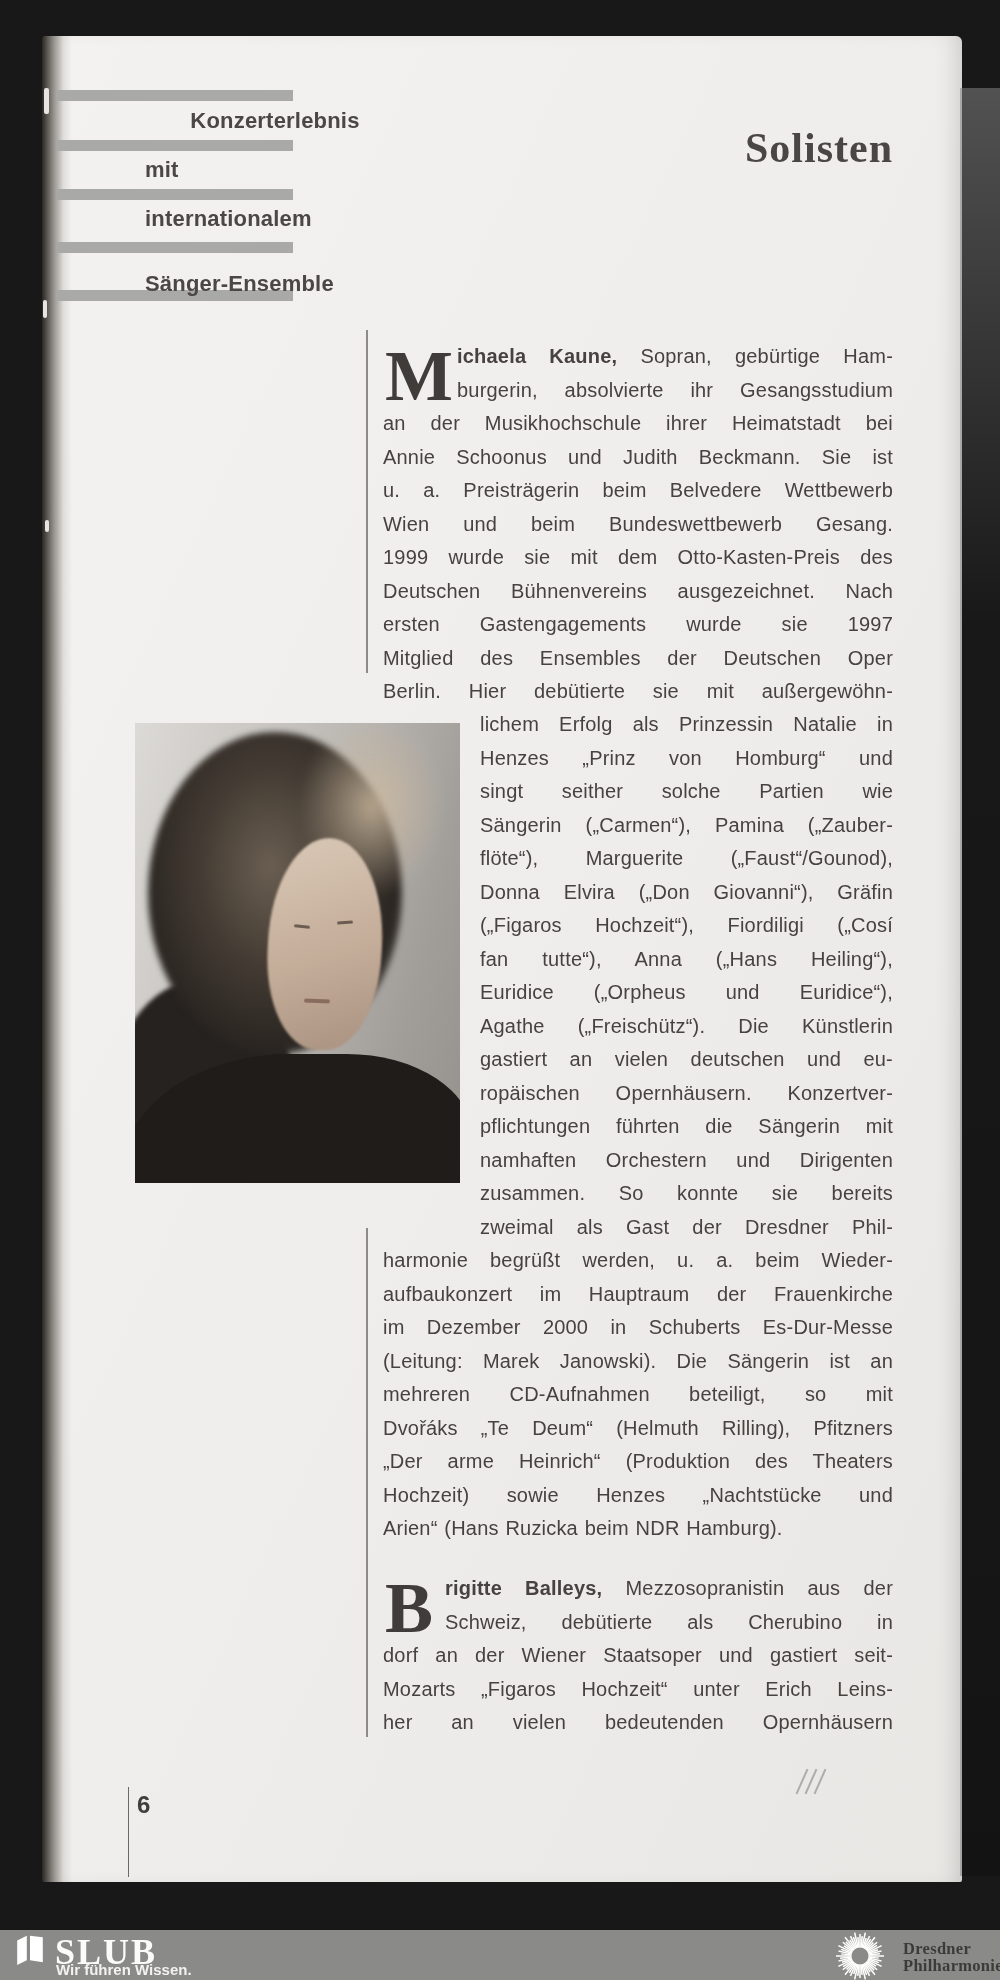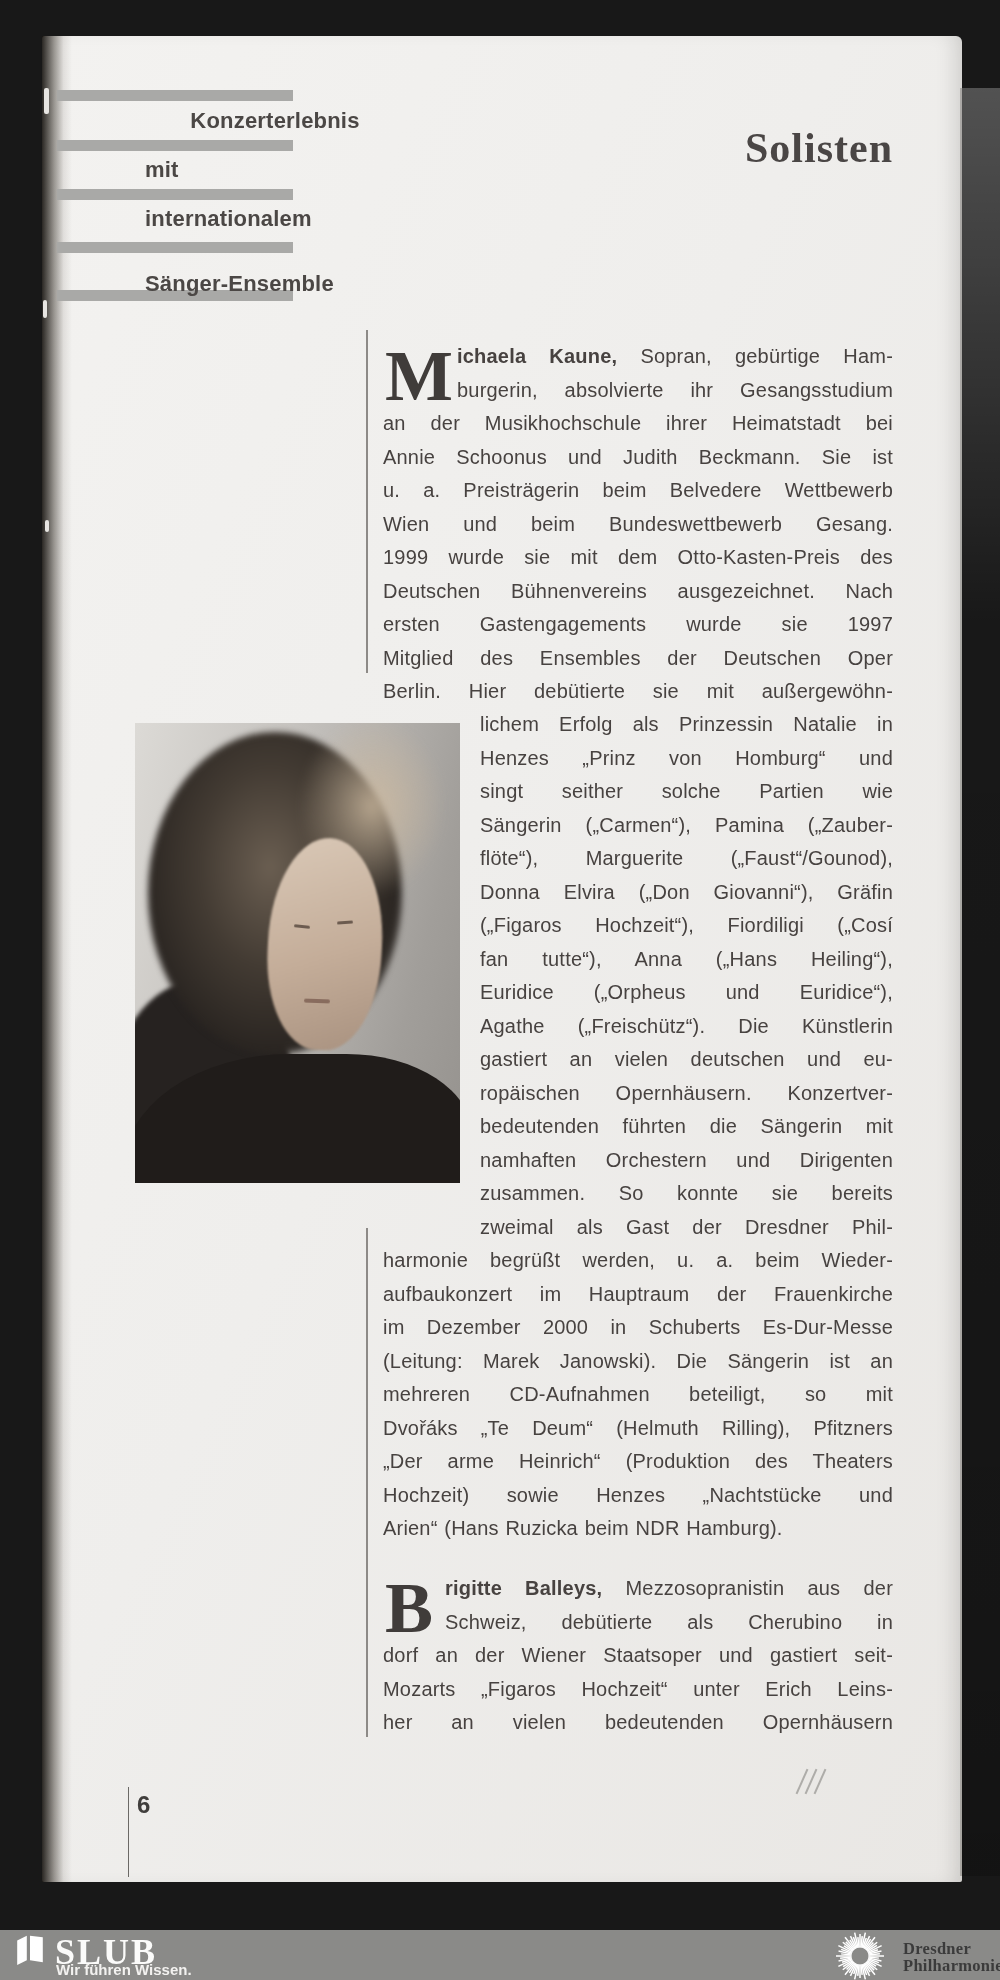--- a/index.html
+++ b/index.html
@@ -118,21 +118,21 @@
       <div class="tline">singt seither solche Partien wie</div>
       <div class="tline">Sängerin („Carmen“), Pamina („Zauber-</div>
       <div class="tline">flöte“), Marguerite („Faust“/Gounod),</div>
       <div class="tline">Donna Elvira („Don Giovanni“), Gräfin</div>
       <div class="tline">(„Figaros Hochzeit“), Fiordiligi („Cosí</div>
       <div class="tline">fan tutte“), Anna („Hans Heiling“),</div>
       <div class="tline">Euridice („Orpheus und Euridice“),</div>
       <div class="tline">Agathe („Freischütz“). Die Künstlerin</div>
       <div class="tline">gastiert an vielen deutschen und eu-</div>
       <div class="tline">ropäischen Opernhäusern. Konzertver-</div>
-      <div class="tline">bedeutenden führten die Sängerin mit</div>
+      <div class="tline">pflichtungen führten die Sängerin mit</div>
       <div class="tline">namhaften Orchestern und Dirigenten</div>
       <div class="tline">zusammen. So konnte sie bereits</div>
       <div class="tline">zweimal als Gast der Dresdner Phil-</div>
     </div>
   <div class="tblock" style="left:383px;top:1244px;width:510px;">
       <div class="tline">harmonie begrüßt werden, u. a. beim Wieder-</div>
       <div class="tline">aufbaukonzert im Hauptraum der Frauenkirche</div>
       <div class="tline">im Dezember 2000 in Schuberts Es-Dur-Messe</div>
       <div class="tline">(Leitung: Marek Janowski). Die Sängerin ist an</div>
       <div class="tline">mehreren CD-Aufnahmen beteiligt, so mit</div>

